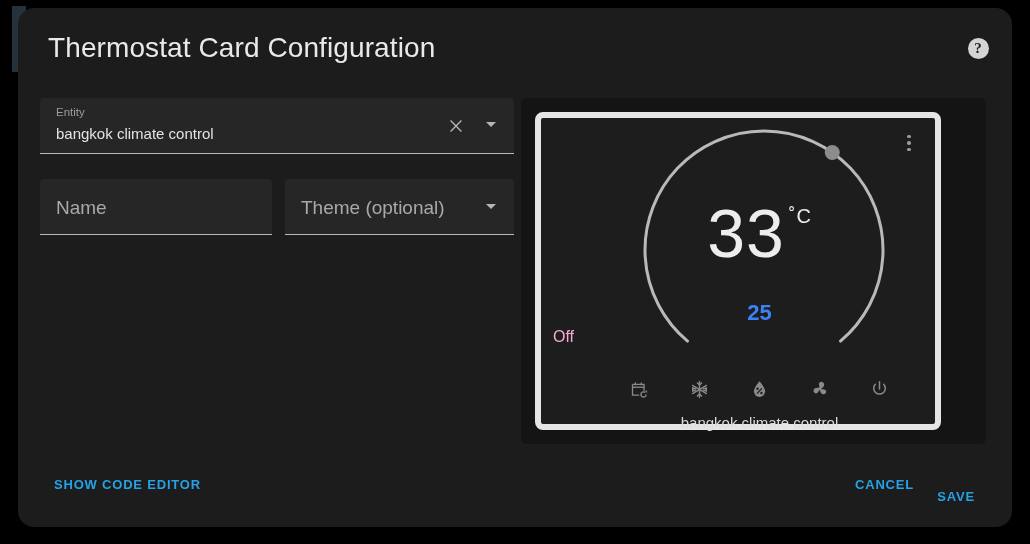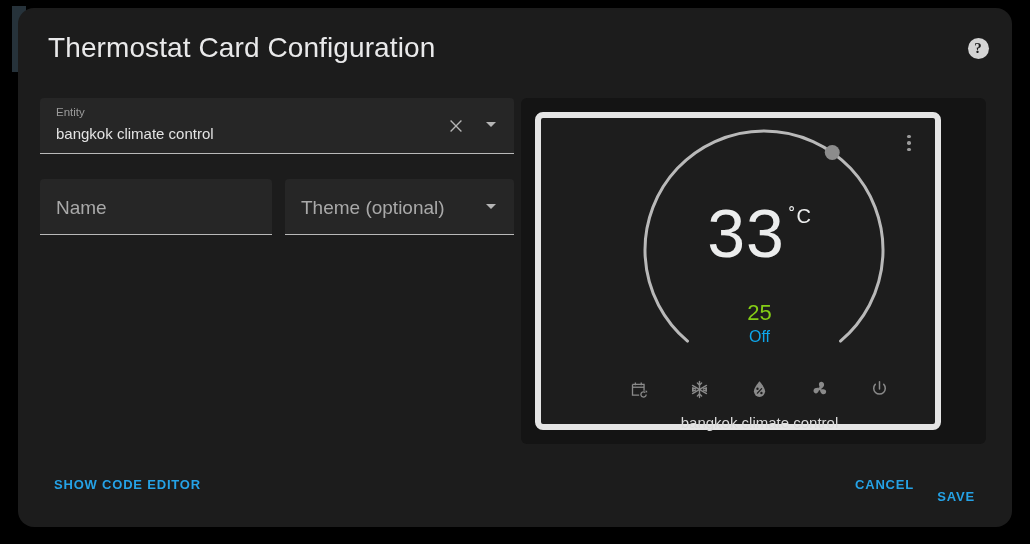--- a/index.html
+++ b/index.html
@@ -257,33 +257,33 @@
     margin-left: 4px;
     letter-spacing: 1px;
   }
   #target-temp {
     position: absolute;
     left: 0;
     top: 177px;
     width: 437px;
     text-align: center;
     font-size: 22px;
-    font-weight: 400;
-    color: #84cc16;
+    font-weight: 700;
+    color: #3b82f6;
     line-height: 1;
   }
   #hvac-state {
     position: absolute;
-    left: 0;
+    left: 12px;
     top: 204px;
     width: 437px;
-    text-align: center;
+    text-align: left;
     font-size: 16px;
     font-weight: 400;
-    color: #0ea5e9;
+    color: #f9a8d4;
     line-height: 1;
   }
 
   
   #mode-row {
     position: absolute;
     left: 0;
     top: 256px;
     width: 437px;
     display: flex;

